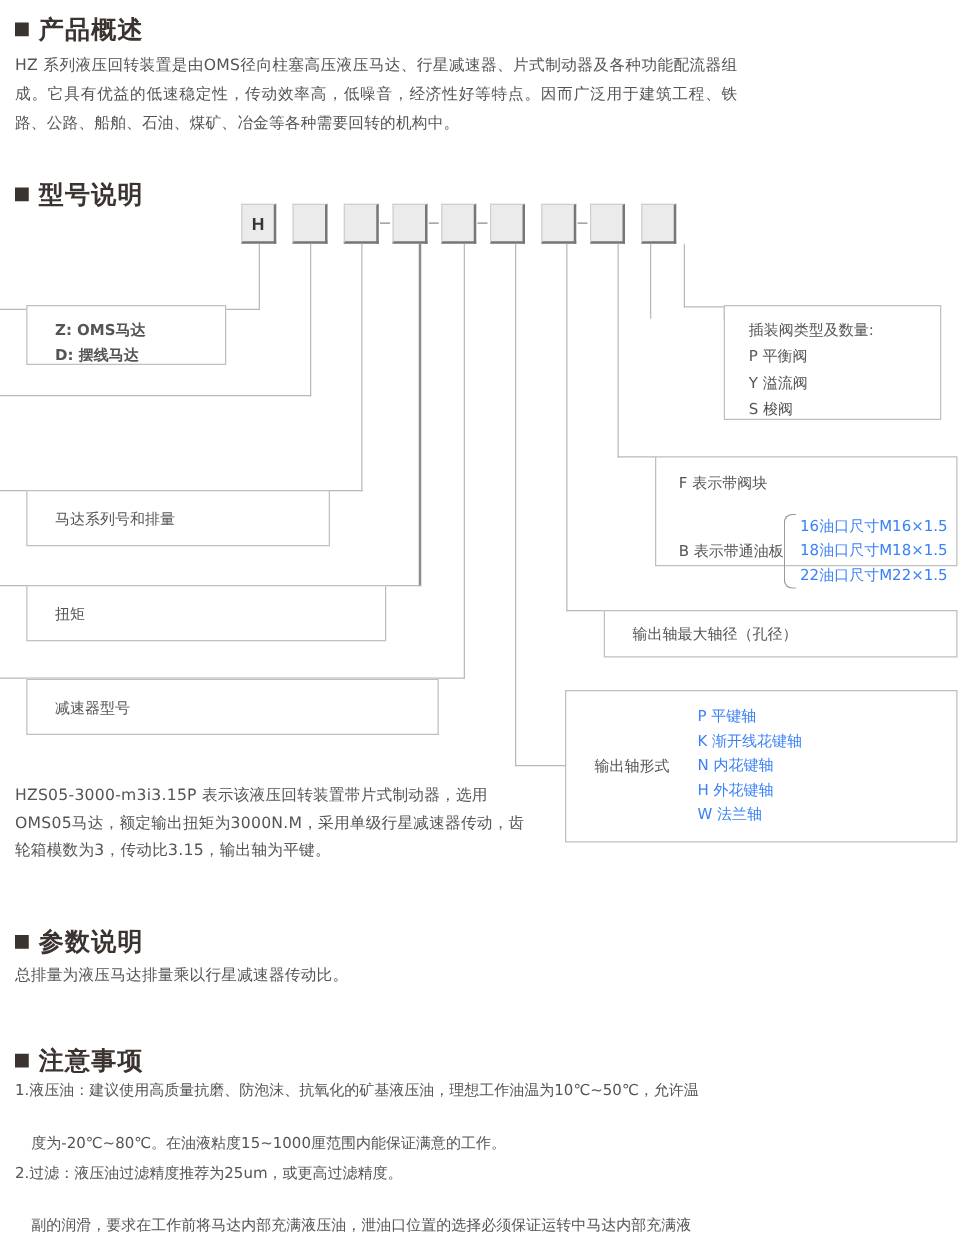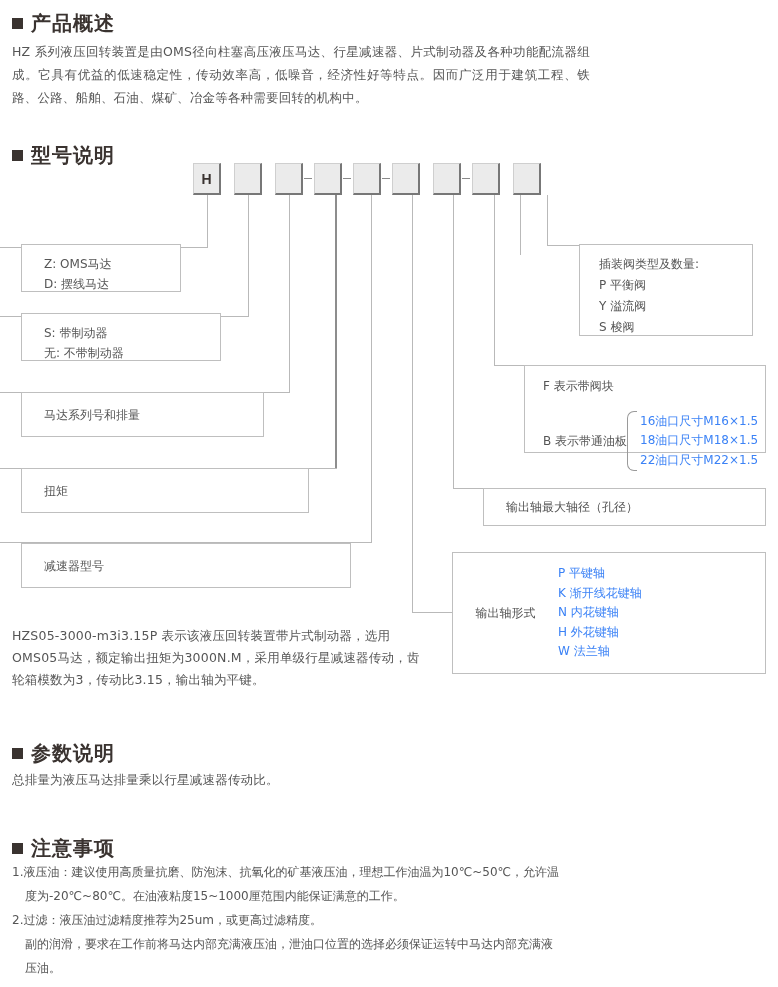--- a/index.html
+++ b/index.html
@@ -77,21 +77,21 @@
     border-radius:7px 0 0 7px;
     margin-right:3px;
     transform:skewX(0deg);
   }
   .shaft-rows{font-size:12px;line-height:19.5px;color:#3b82f6;}
 
   .notes{
     position:absolute;font-size:12px;line-height:24px;color:#555;
   }
   .notes .ni{display:block;}
-  .notes .ind{padding-left:13px;}
+  .notes .ind{padding-left:13px;margin-top:18px;}
 </style>
 </head>
 <body>
 
 <div class="page">
 
   <div class="sec-head" style="left:12px;top:10px;">
     <span class="mark"></span>
     <span>产品概述</span>
   </div>
@@ -142,33 +142,27 @@
 
   <div class="ln v" style="left:494px;top:195px;height:171px;"></div>
   <div class="ln h" style="left:494px;top:365px;width:31px;"></div>
 
   <div class="ln v" style="left:520px;top:195px;height:60px;"></div>
 
   <div class="ln v" style="left:547px;top:195px;height:51px;"></div>
   <div class="ln h" style="left:547px;top:245px;width:33px;"></div>
   <div class="ln v" style="left:579px;top:245px;height:11px;"></div>
 
-  <div class="cal" style="left:21px;top:244px;width:160px;height:48px;">
+  <div class="cal" style="left:21px;top:244px;width:160px;height:48px;font-weight:bold;">
     <div class="inner">
       <div>Z: OMS马达</div>
       <div>D: 摆线马达</div>
     </div>
   </div>
 
-  <div class="cal" style="left:21px;top:313px;width:200px;height:48px;">
-    <div class="inner">
-      <div>S: 带制动器</div>
-      <div>无: 不带制动器</div>
-    </div>
-  </div>
 
   <div class="cal center" style="left:21px;top:392px;width:243px;height:45px;">
     <div class="inner">
       <div>马达系列号和排量</div>
     </div>
   </div>
 
   <div class="cal center" style="left:21px;top:468px;width:288px;height:45px;">
     <div class="inner">
       <div>扭矩</div>

